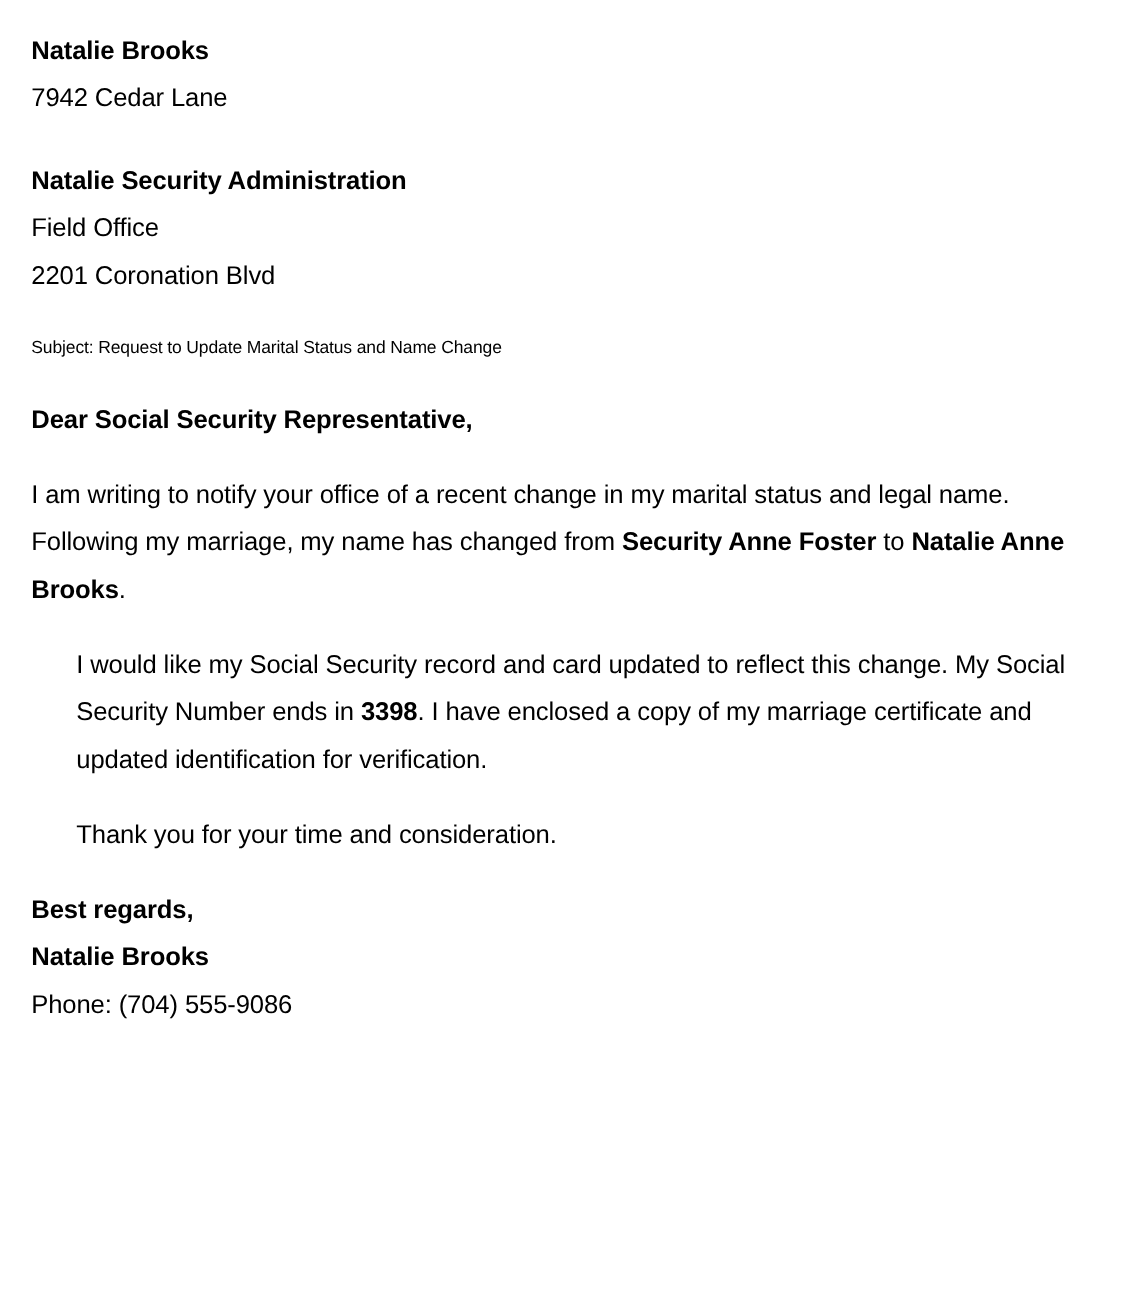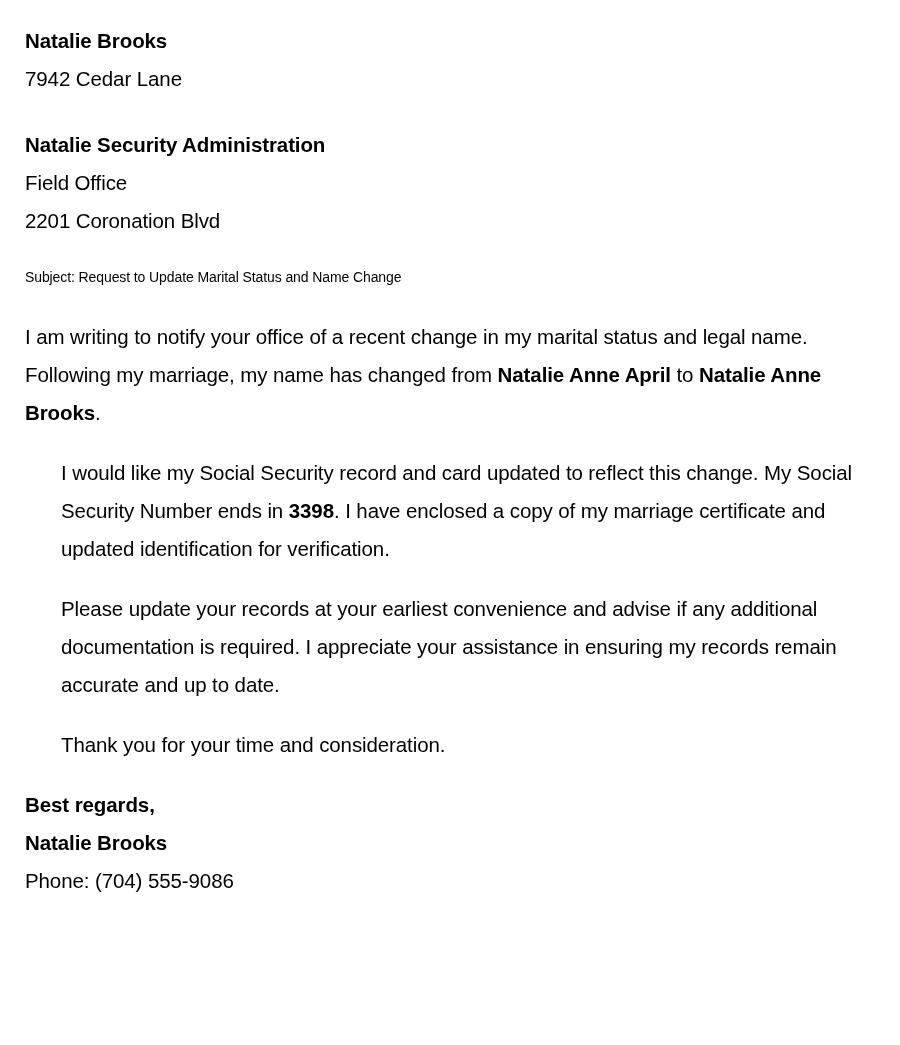--- a/index.html
+++ b/index.html
@@ -89,28 +89,28 @@
   <div class="block">
     <div class="line bold">Natalie Security Administration</div>
     <div class="line">Field Office</div>
     <div class="line">2201 Coronation Blvd</div>
   </div>
 
   <div class="spacer-18"></div>
 
   <div class="subject">Subject: Request to Update Marital Status and Name Change</div>
 
+  <div class="salutation">Dear Social Security Representative,</div>
 
   <div class="spacer-22"></div>
 
-  <p class="para"><span>I am writing to notify your office of a recent change in my marital status and legal name. Following my marriage, my name has changed from </span><span class="bold">Natalie Anne April</span><span> to </span><span class="bold">Natalie Anne Brooks</span><span>.</span></p>
+  <p class="para"><span>I am writing to notify your office of a recent change in my marital status and legal name. Following my marriage, my name has changed from </span><span class="bold">Security Anne Foster</span><span> to </span><span class="bold">Natalie Anne Brooks</span><span>.</span></p>
 
   <p class="para"><span>I would like my Social Security record and card updated to reflect this change. My Social Security Number ends in </span><span class="bold">3398</span><span>. I have enclosed a copy of my marriage certificate and updated identification for verification.</span></p>
 
-  <p class="para">Please update your records at your earliest convenience and advise if any additional documentation is required. I appreciate your assistance in ensuring my records remain accurate and up to date.</p>
 
   <p class="para">Thank you for your time and consideration.</p>
 
   <div class="block sign-off">
     <div class="line bold">Best regards,</div>
     <div class="line bold">Natalie Brooks</div>
     <div class="line">Phone: (704) 555-9086</div>
   </div>
 
 </div>

